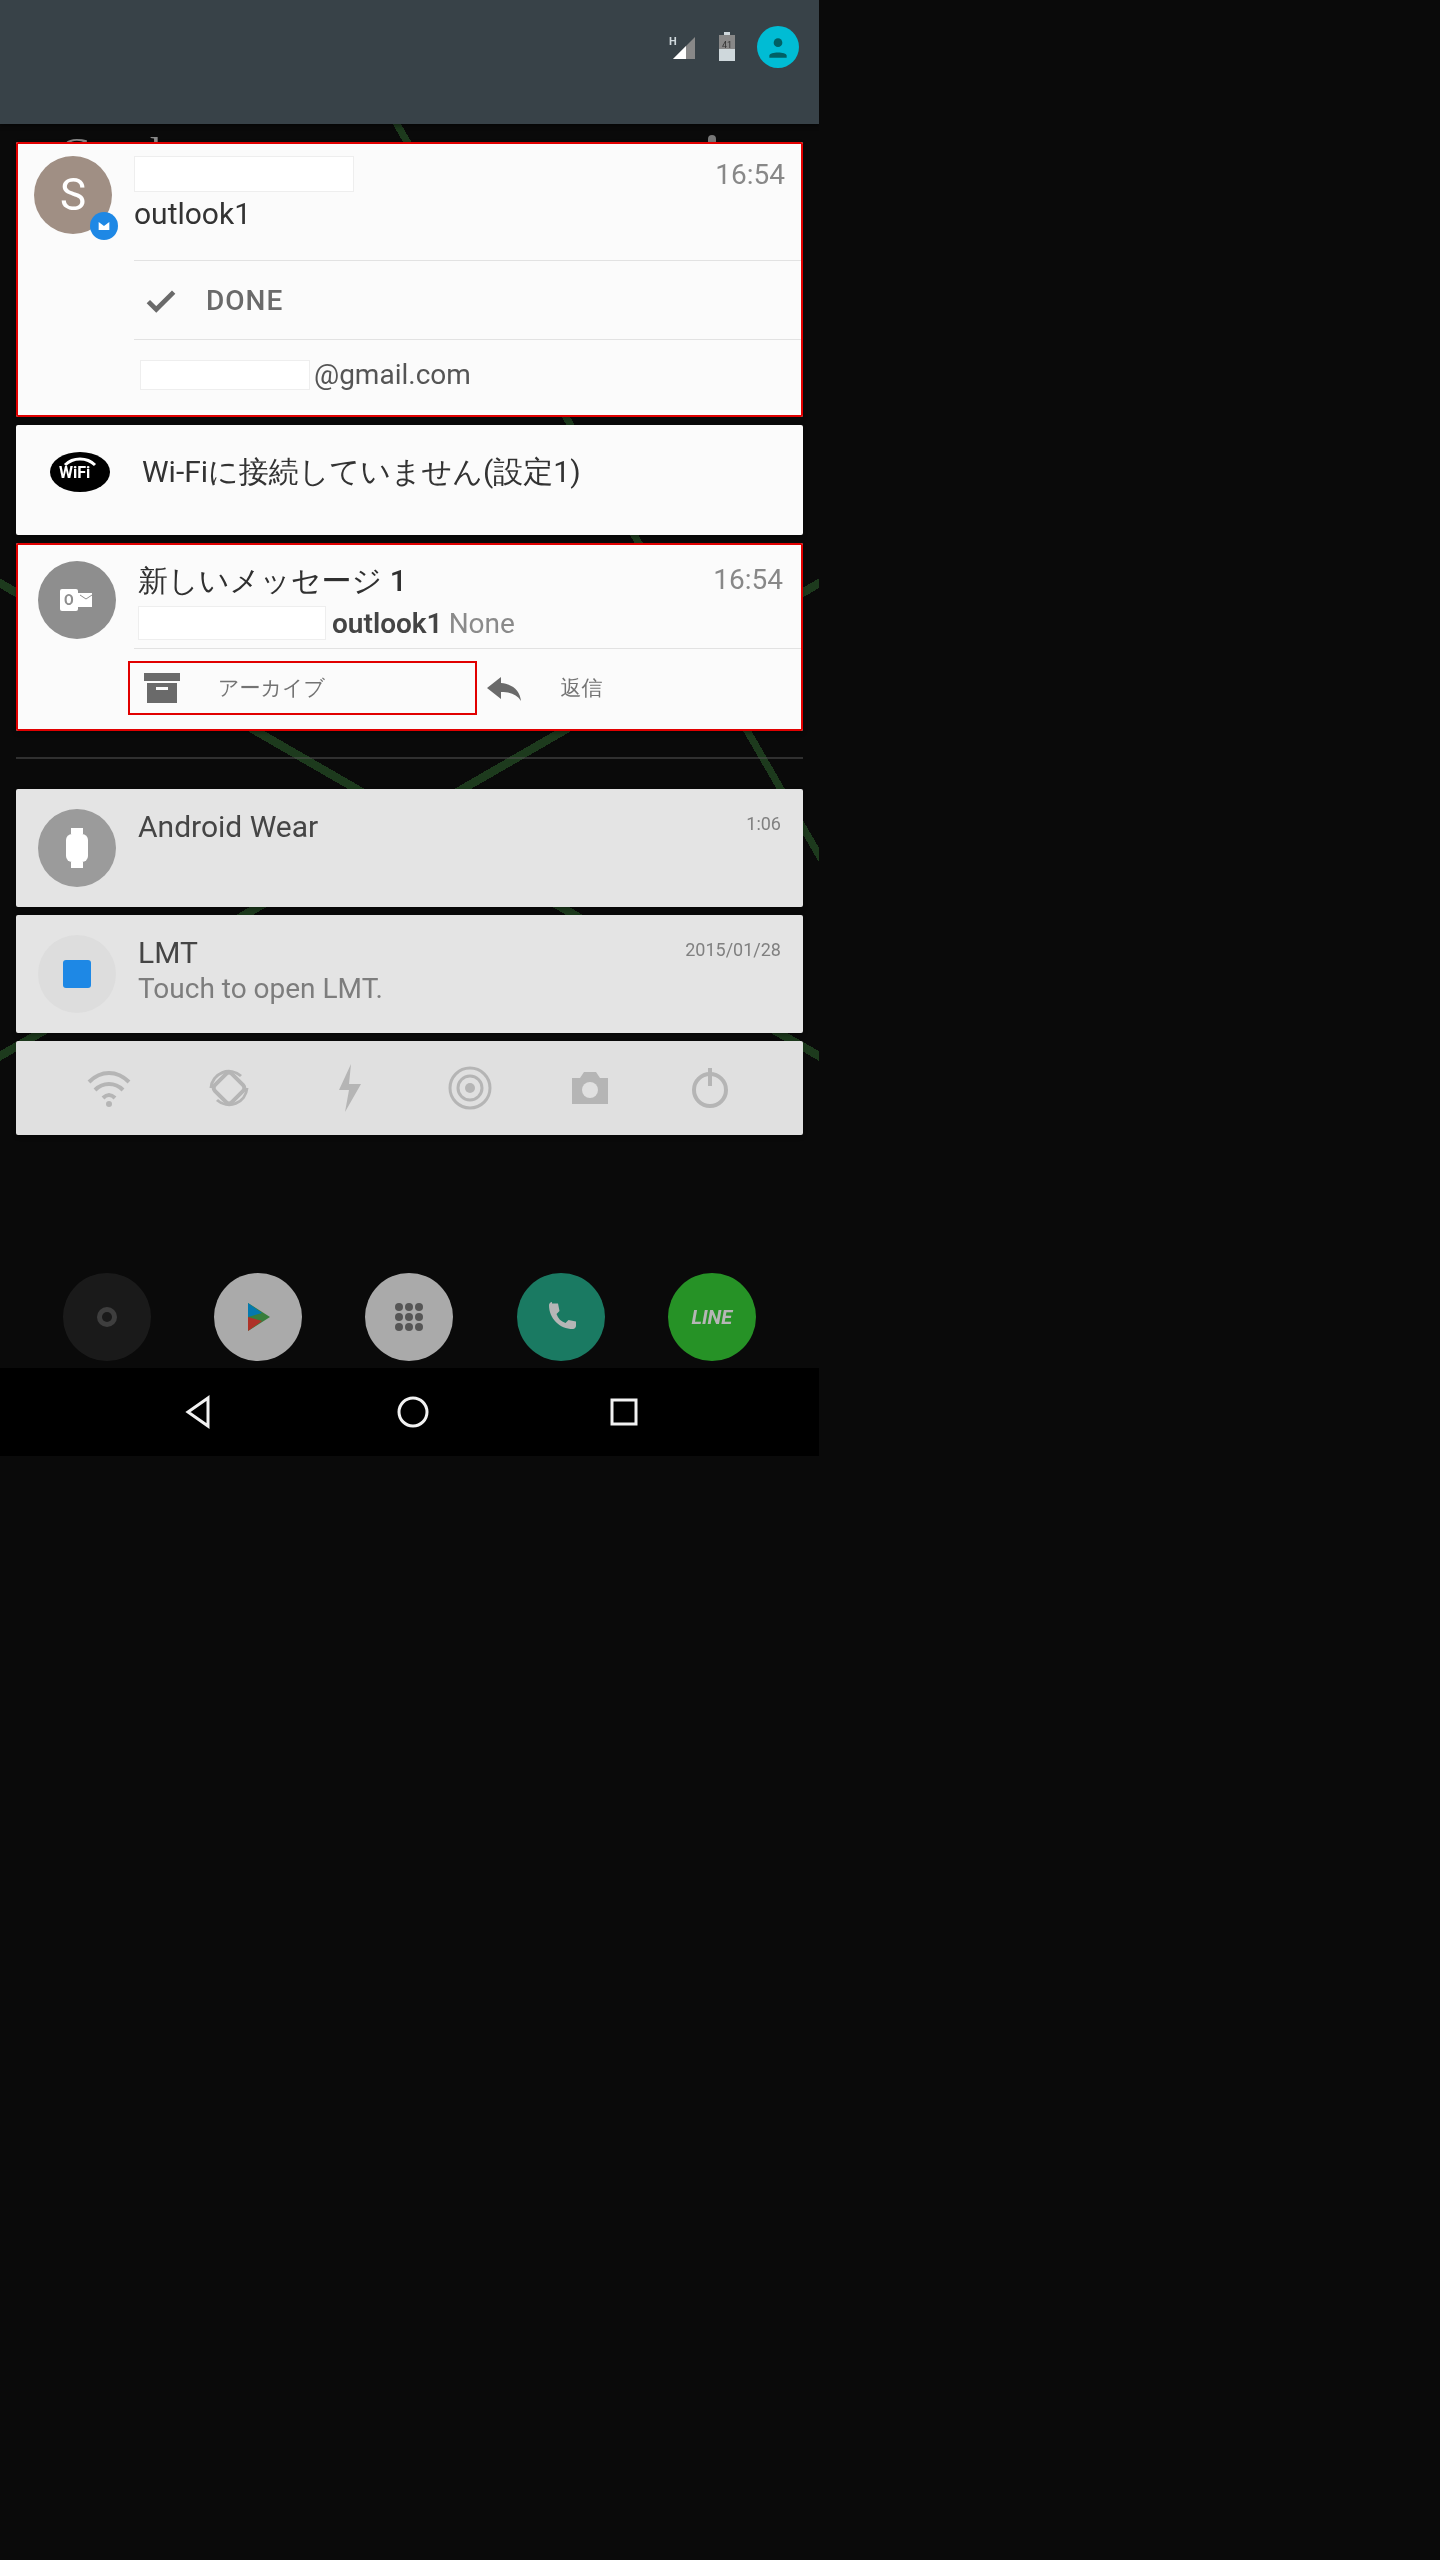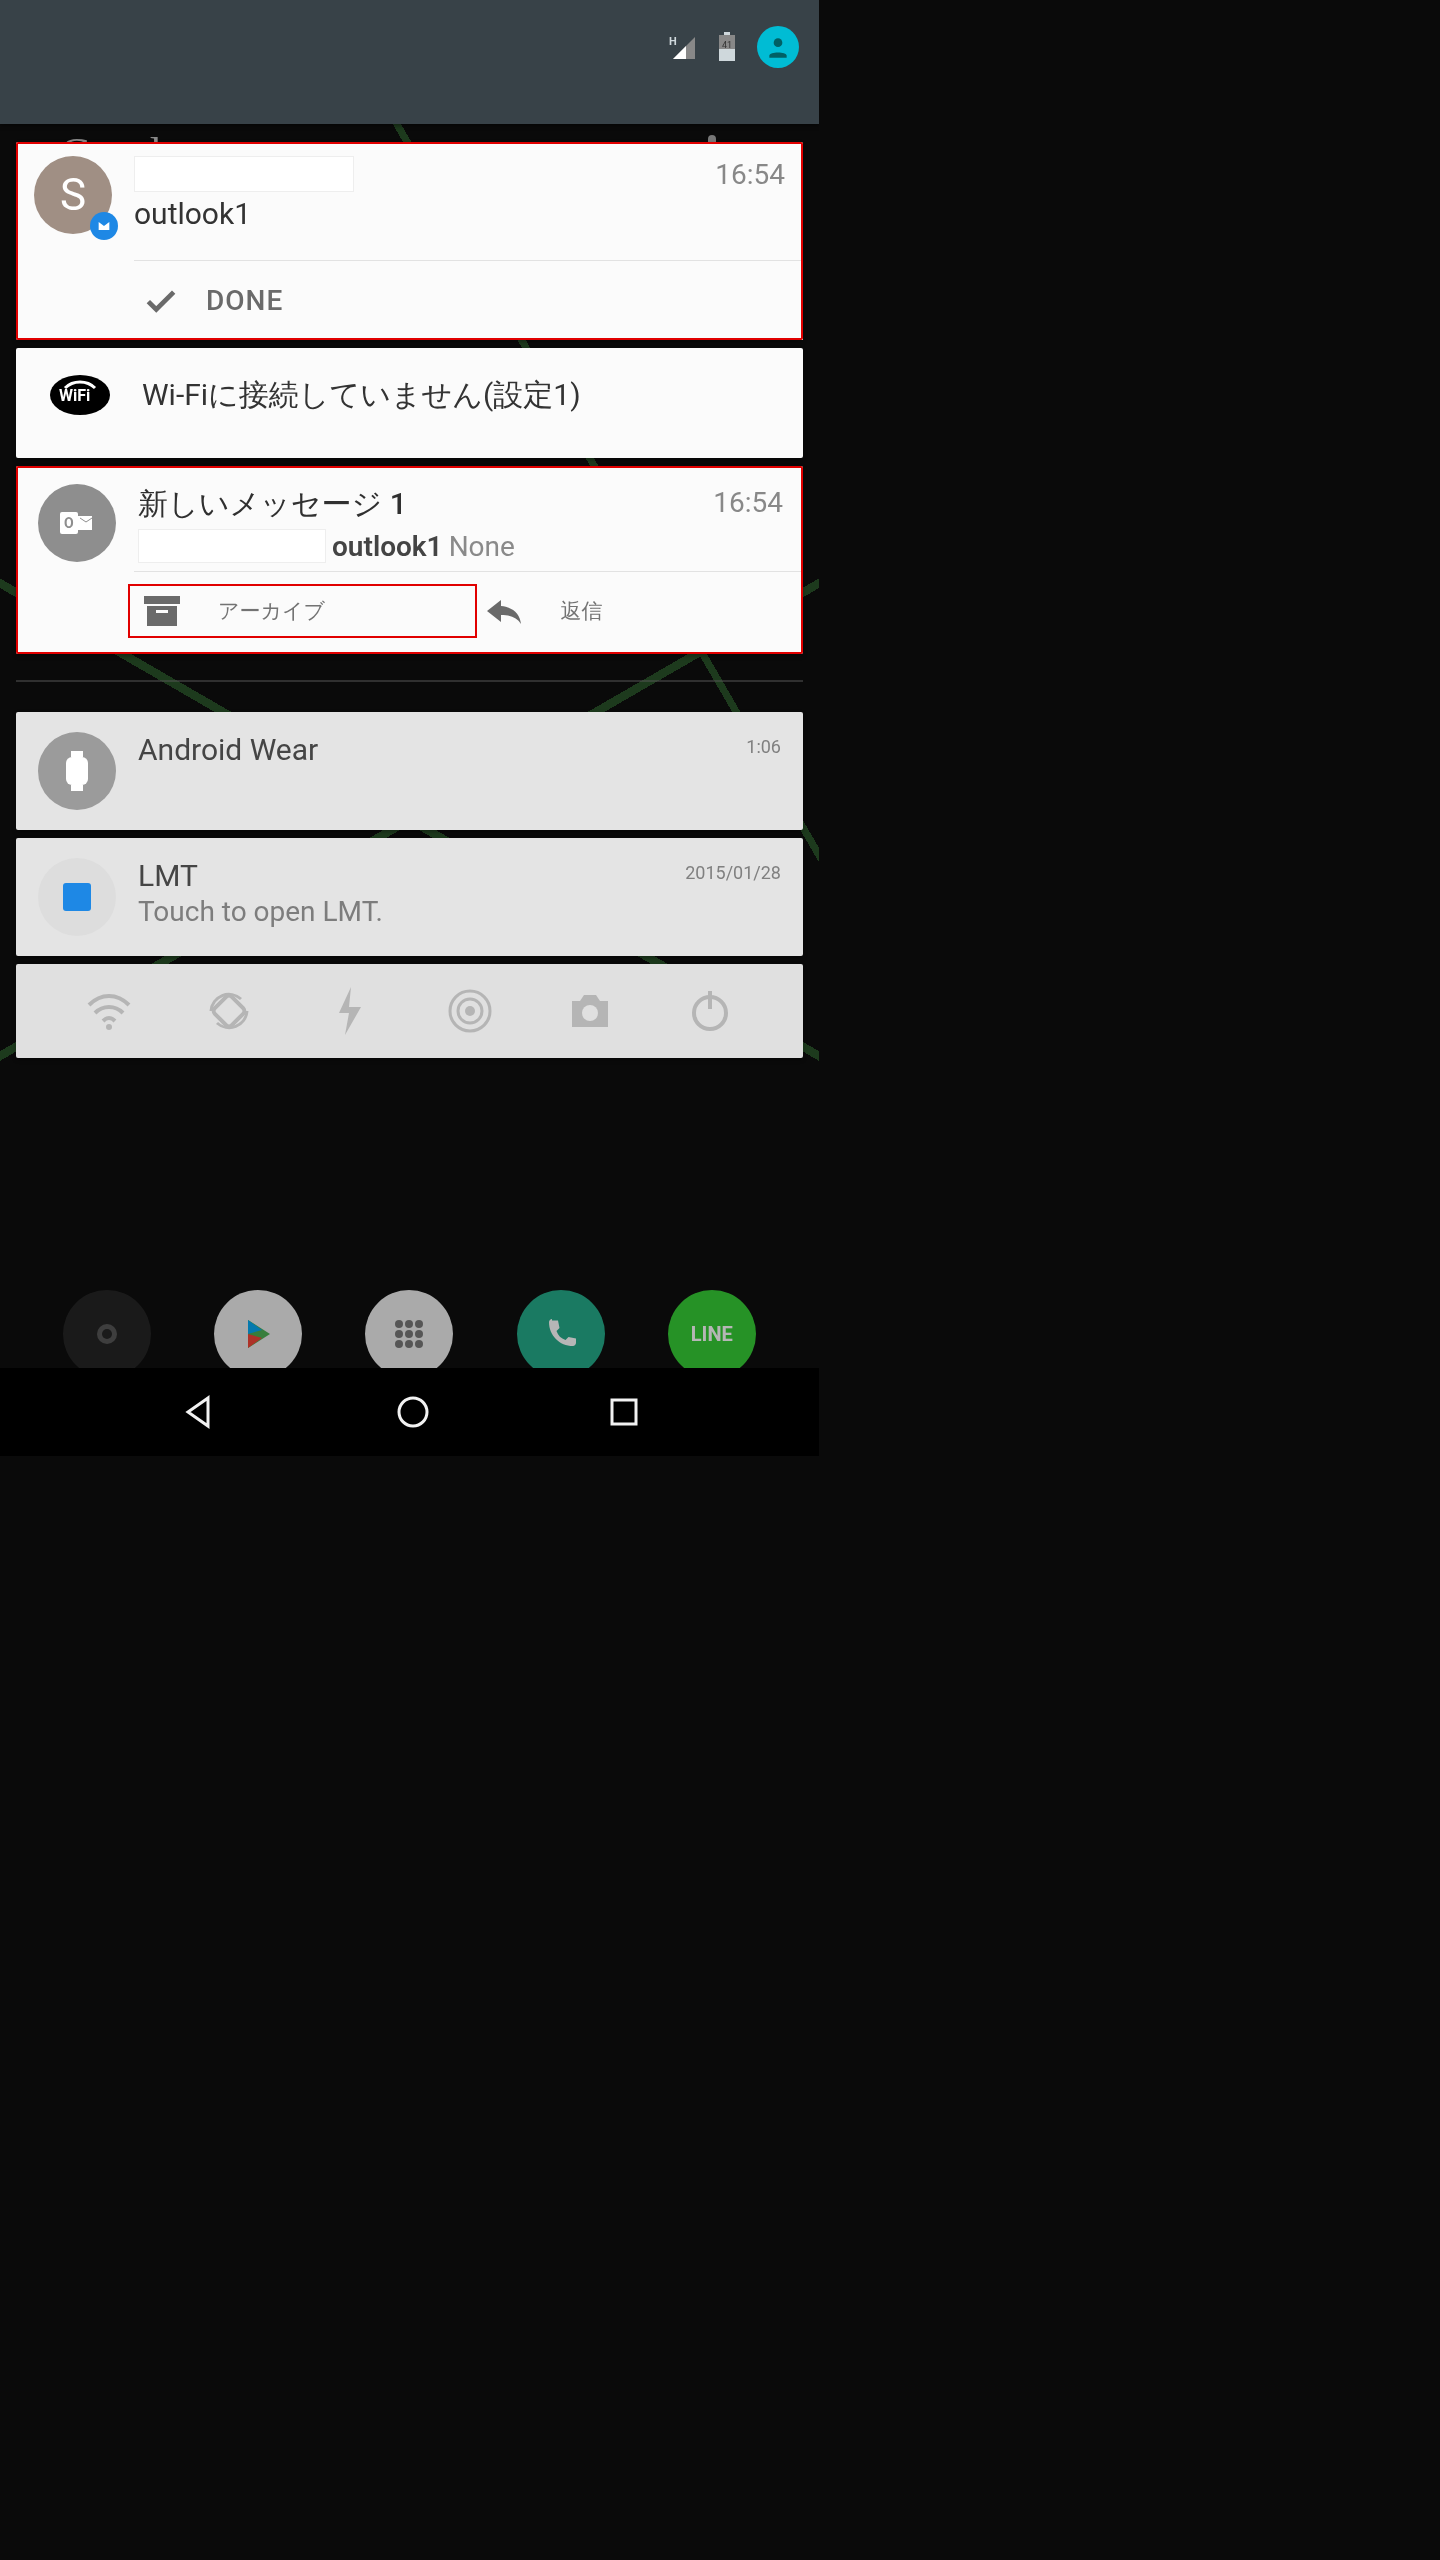--- a/index.html
+++ b/index.html
@@ -14,22 +14,22 @@
       linear-gradient(-30deg, transparent 45%, #2a5a2a 45%, #2a5a2a 45.5%, transparent 45.5%),
       linear-gradient(60deg, transparent 70%, #2a5a2a 70%, #2a5a2a 70.5%, transparent 70.5%);
     opacity: .6;
   }
   .bg-google {
     position: absolute; left: 60px; top: 128px; font-family: Georgia, serif; font-size: 44px;
     color: #888; letter-spacing: -2px;
   }
   .bg-mic { position:absolute; right:95px; top:133px; color:#777; font-size:30px; }
   .dock {
-    position: absolute; left: 0; right: 0; bottom: 72px; height: 100px;
-    display: flex; justify-content: space-evenly; align-items: center;
+    position: absolute; left: 0; right: 0; bottom: 89px; height: 100px;
+    display: flex; justify-content: space-evenly; align-items: center; font-style: italic;
   }
   .dock-item {
     width: 88px; height: 88px; border-radius: 50%;
     display:flex;align-items:center;justify-content:center;
     opacity:.7;
   }
   .dock-cam{background:#222}
   .dock-play{background:#eee}
   .dock-apps{background:#eee}
   .dock-phone{background:#2a8}
@@ -219,20 +219,24 @@
       <div class="c1-time">16:54</div>
     </div>
     <div class="c1-actions">
       <div class="act">
         <svg width="38" height="38" viewBox="0 0 24 24">
             <path d="M4 13l5 5L20 7" stroke="#6a6a6a" stroke-width="3" fill="none"></path>
           </svg>
         <span>DONE</span>
       </div>
     </div>
+    <div class="c1-footer">
+      <div class="redact"></div>
+      <span class="domain">@gmail.com</span>
+    </div>
   </div>
 
   <div class="card c2">
     <div class="wifi-icon">
       <svg width="66" height="46" viewBox="0 0 66 46">
         <ellipse cx="33" cy="23" rx="30" ry="20" fill="#000"></ellipse>
         <text x="12" y="29" fill="#fff" font-size="16" font-weight="700">WiFi</text>
         <path d="M18 16c8-8 22-8 30 0" stroke="#fff" stroke-width="3" fill="none"></path>
       </svg>
     </div>

